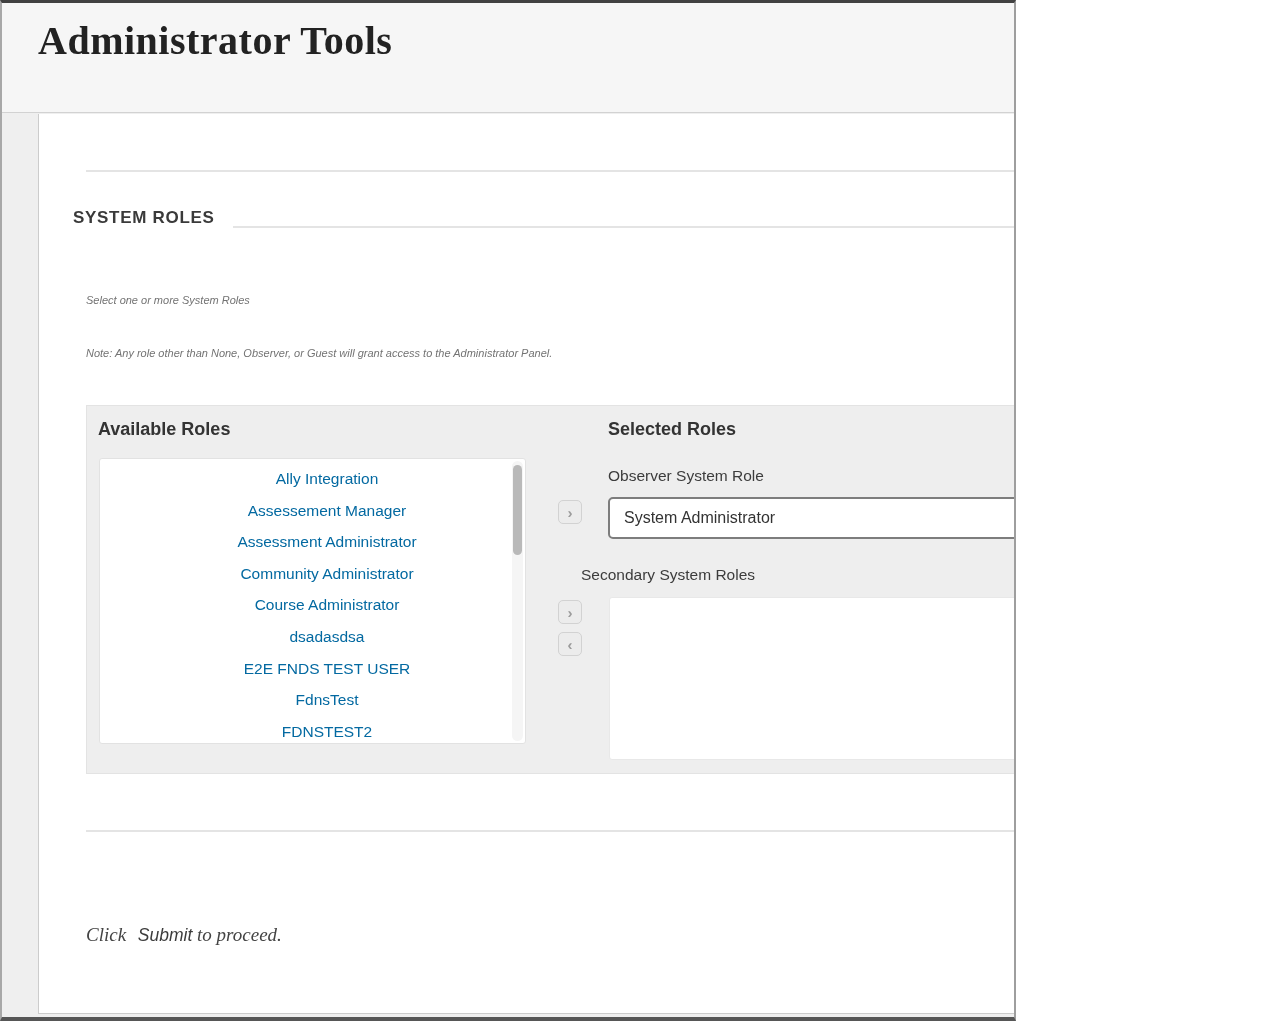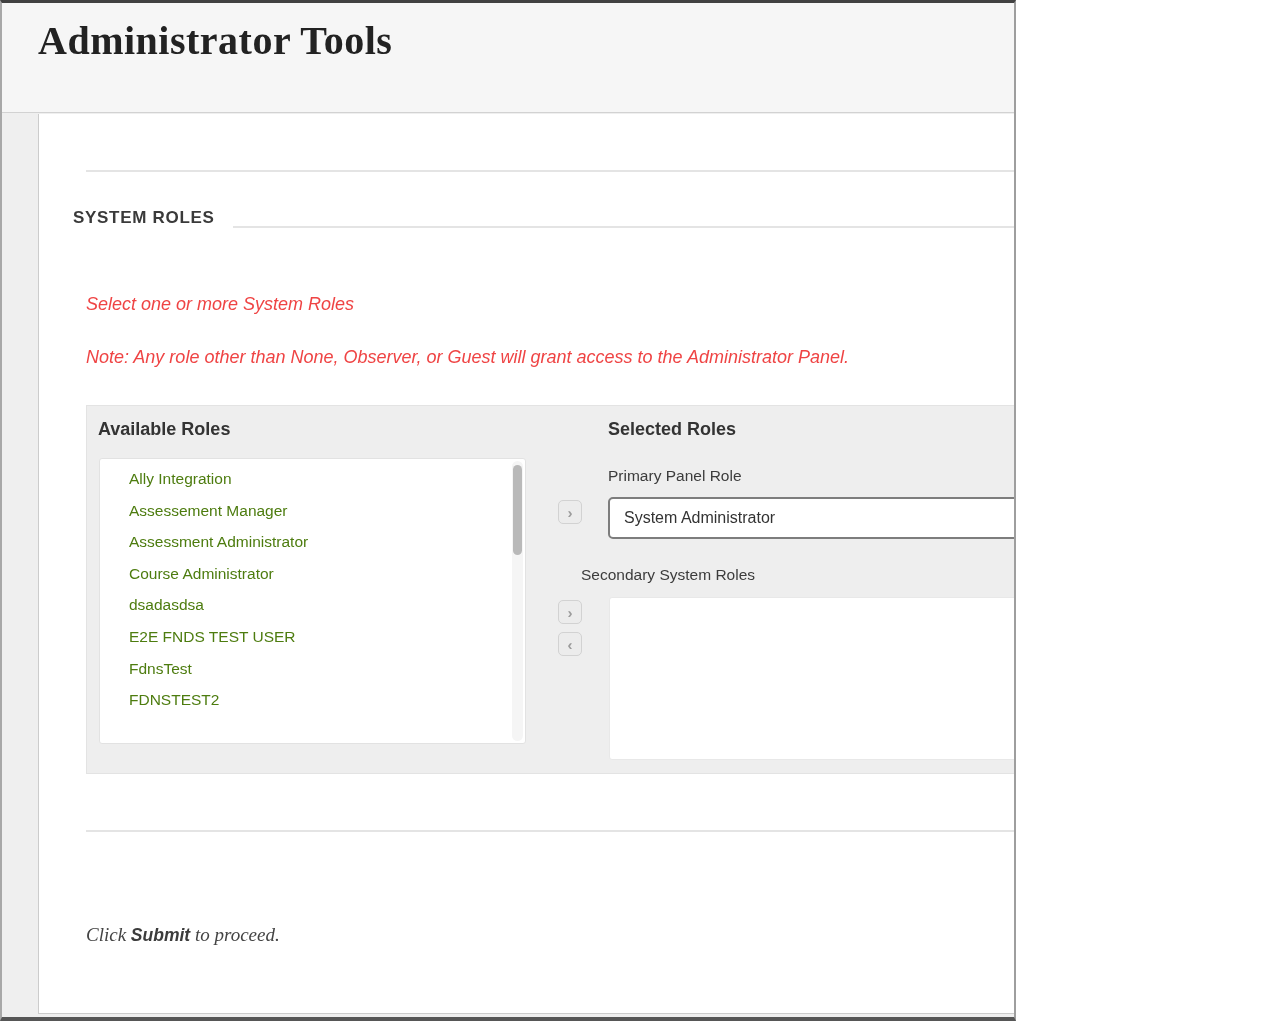--- a/index.html
+++ b/index.html
@@ -44,21 +44,21 @@
     position:absolute; left:34px; right:0; top:94px;
     display:flex; align-items:flex-end; gap:18px;
   }
   .heading-text {
     font-size:17px; font-weight:700; letter-spacing:0.7px; color:#3a3a3a;
     white-space:nowrap;
   }
   .heading-rule { flex:1; height:2px; background:#e4e4e4; }
   .instruction {
     position:absolute; left:47px;
-    font-style:italic; font-size:18px; color:#ef4444;
+    font-style:italic; font-size:11px; color:#737373;
   }
   .instruction-1 { top:180px; }
   .instruction-2 { top:233px; }
   
   .roles-panel {
     position:absolute; left:47px; top:291px;
     width:981px; height:369px;
     background:#eeeeee;
     border:1px solid #e3e3e3;
   }
@@ -71,24 +71,25 @@
   
   .listbox {
     position:absolute; left:12px; top:52px; width:427px; height:286px;
     background:#ffffff;
     border:1px solid #e2e2e2;
     border-radius:3px;
     overflow:hidden;
   }
   .list-items { list-style:none; padding-top:4px; }
   .list-item {
-    font-size:15.5px; color:#4d7c0f;
+    font-size:15.5px; color:#0369a1;
     line-height:31.6px;
     padding-left:29px;
     white-space:nowrap;
+    text-align:center;
   }
   .scroll-track {
     position:absolute; top:2px; bottom:2px; right:2px; width:11px;
     background:#f5f5f5; border-radius:6px;
   }
   .scroll-thumb {
     position:absolute; top:4px; left:1px; width:9px; height:90px;
     background:#b9b9b9; border-radius:5px;
   }
   
@@ -129,21 +130,21 @@
     background:#f8f8f8; border-radius:6px;
   }
   
   .submit-note {
     position:absolute; left:47px; top:810px;
     font-family:"Liberation Serif","DejaVu Serif",serif;
     font-style:italic; font-size:19px; color:#444;
   }
   .submit-note .bold-word {
     font-family:"Liberation Sans","DejaVu Sans",sans-serif;
-    font-weight:700; font-style:italic; font-size:17.5px; color:#3c3c3c;
+    font-weight:400; font-style:italic; font-size:17.5px; color:#3c3c3c;margin-left:7px;
   }
 </style>
 </head>
 <body>
 
 <div class="viewport">
 
   <header class="page-header">
     <h1 class="page-title">Administrator Tools</h1>
   </header>
@@ -162,20 +163,21 @@
 
     <section class="roles-panel">
 
       <div class="col-label label-available">Available Roles</div>
 
       <div class="listbox">
         <ul class="list-items">
             <li class="list-item">Ally Integration</li>
             <li class="list-item">Assessement Manager</li>
             <li class="list-item">Assessment Administrator</li>
+            <li class="list-item">Community Administrator</li>
             <li class="list-item">Course Administrator</li>
             <li class="list-item">dsadasdsa</li>
             <li class="list-item">E2E FNDS TEST USER</li>
             <li class="list-item">FdnsTest</li>
             <li class="list-item">FDNSTEST2</li>
           </ul>
         <div class="scroll-track">
           <div class="scroll-thumb"></div>
         </div>
       </div>
@@ -185,21 +187,21 @@
       </button>
       <button class="transfer-btn btn-secondary-add">
         <span>›</span>
       </button>
       <button class="transfer-btn btn-secondary-remove">
         <span>‹</span>
       </button>
 
       <div class="col-label label-selected">Selected Roles</div>
 
-      <div class="field-label label-primary">Primary Panel Role</div>
+      <div class="field-label label-primary">Observer System Role</div>
       <input class="primary-input" type="text" readonly="" value="System Administrator" style="">
 
       <div class="field-label label-secondary">Secondary System Roles</div>
       <div class="secondary-listbox">
         <div class="secondary-track"></div>
       </div>
 
     </section>
 
     <div class="rule rule-bottom"></div>

